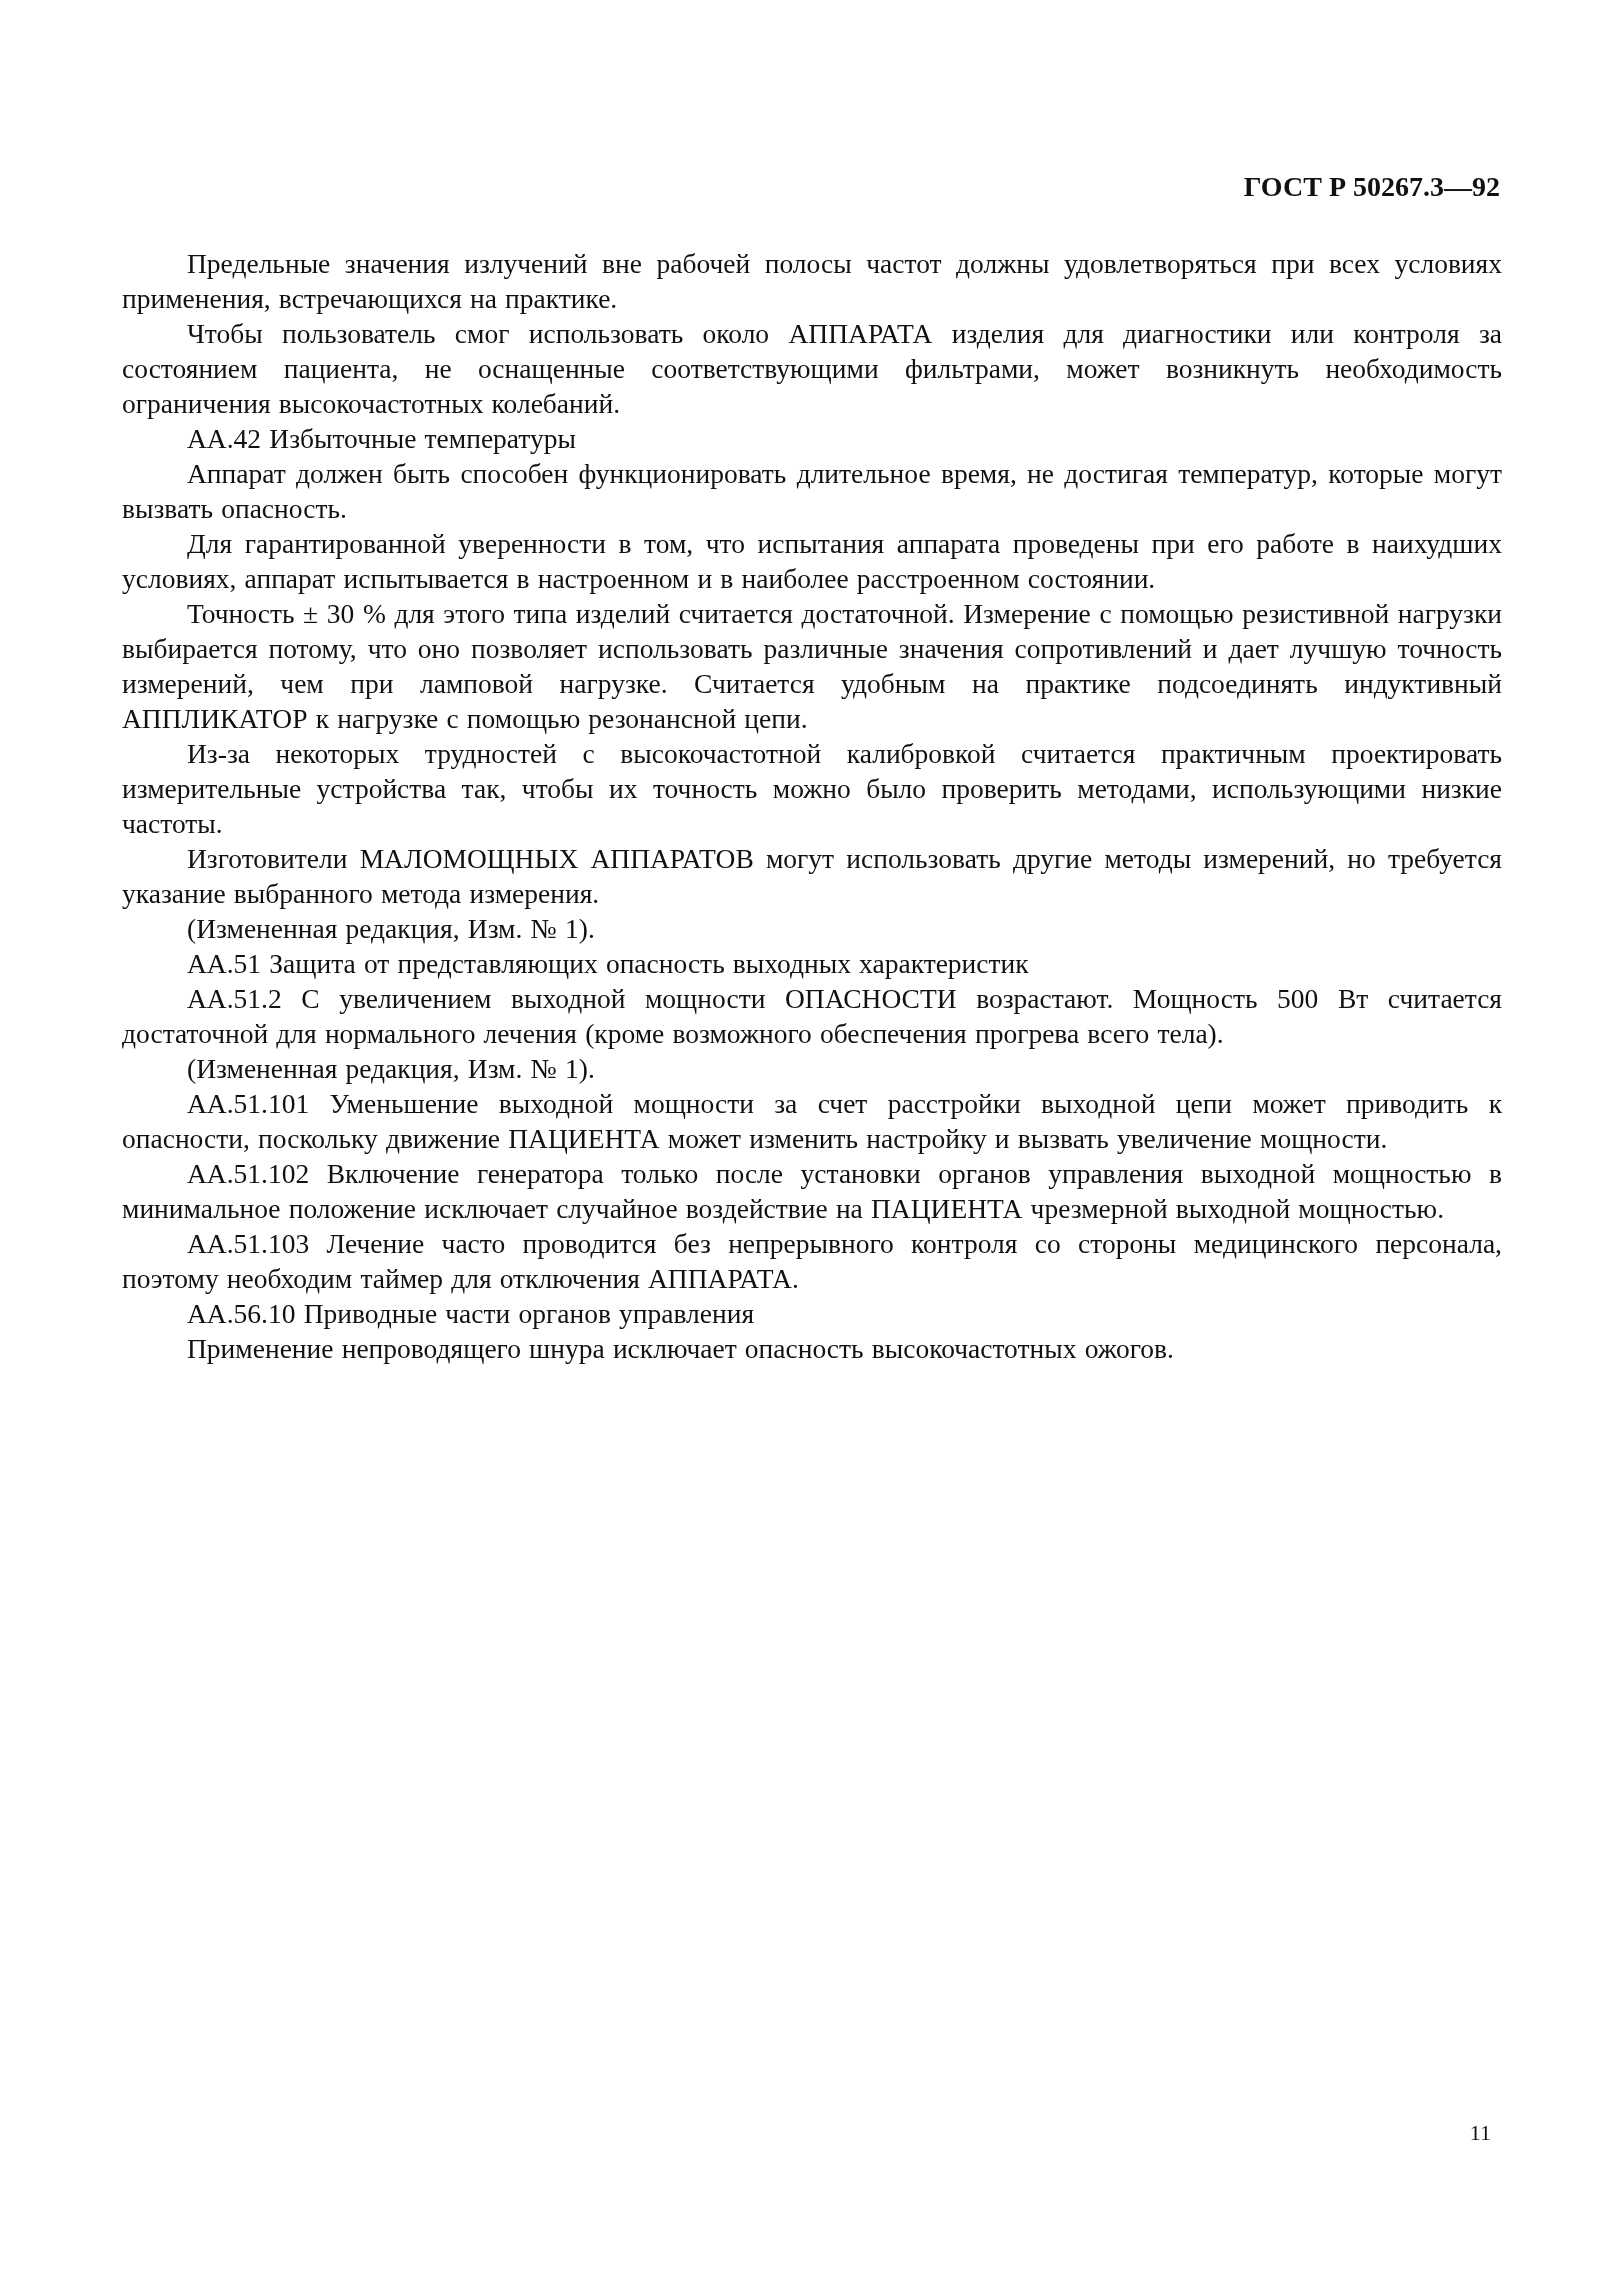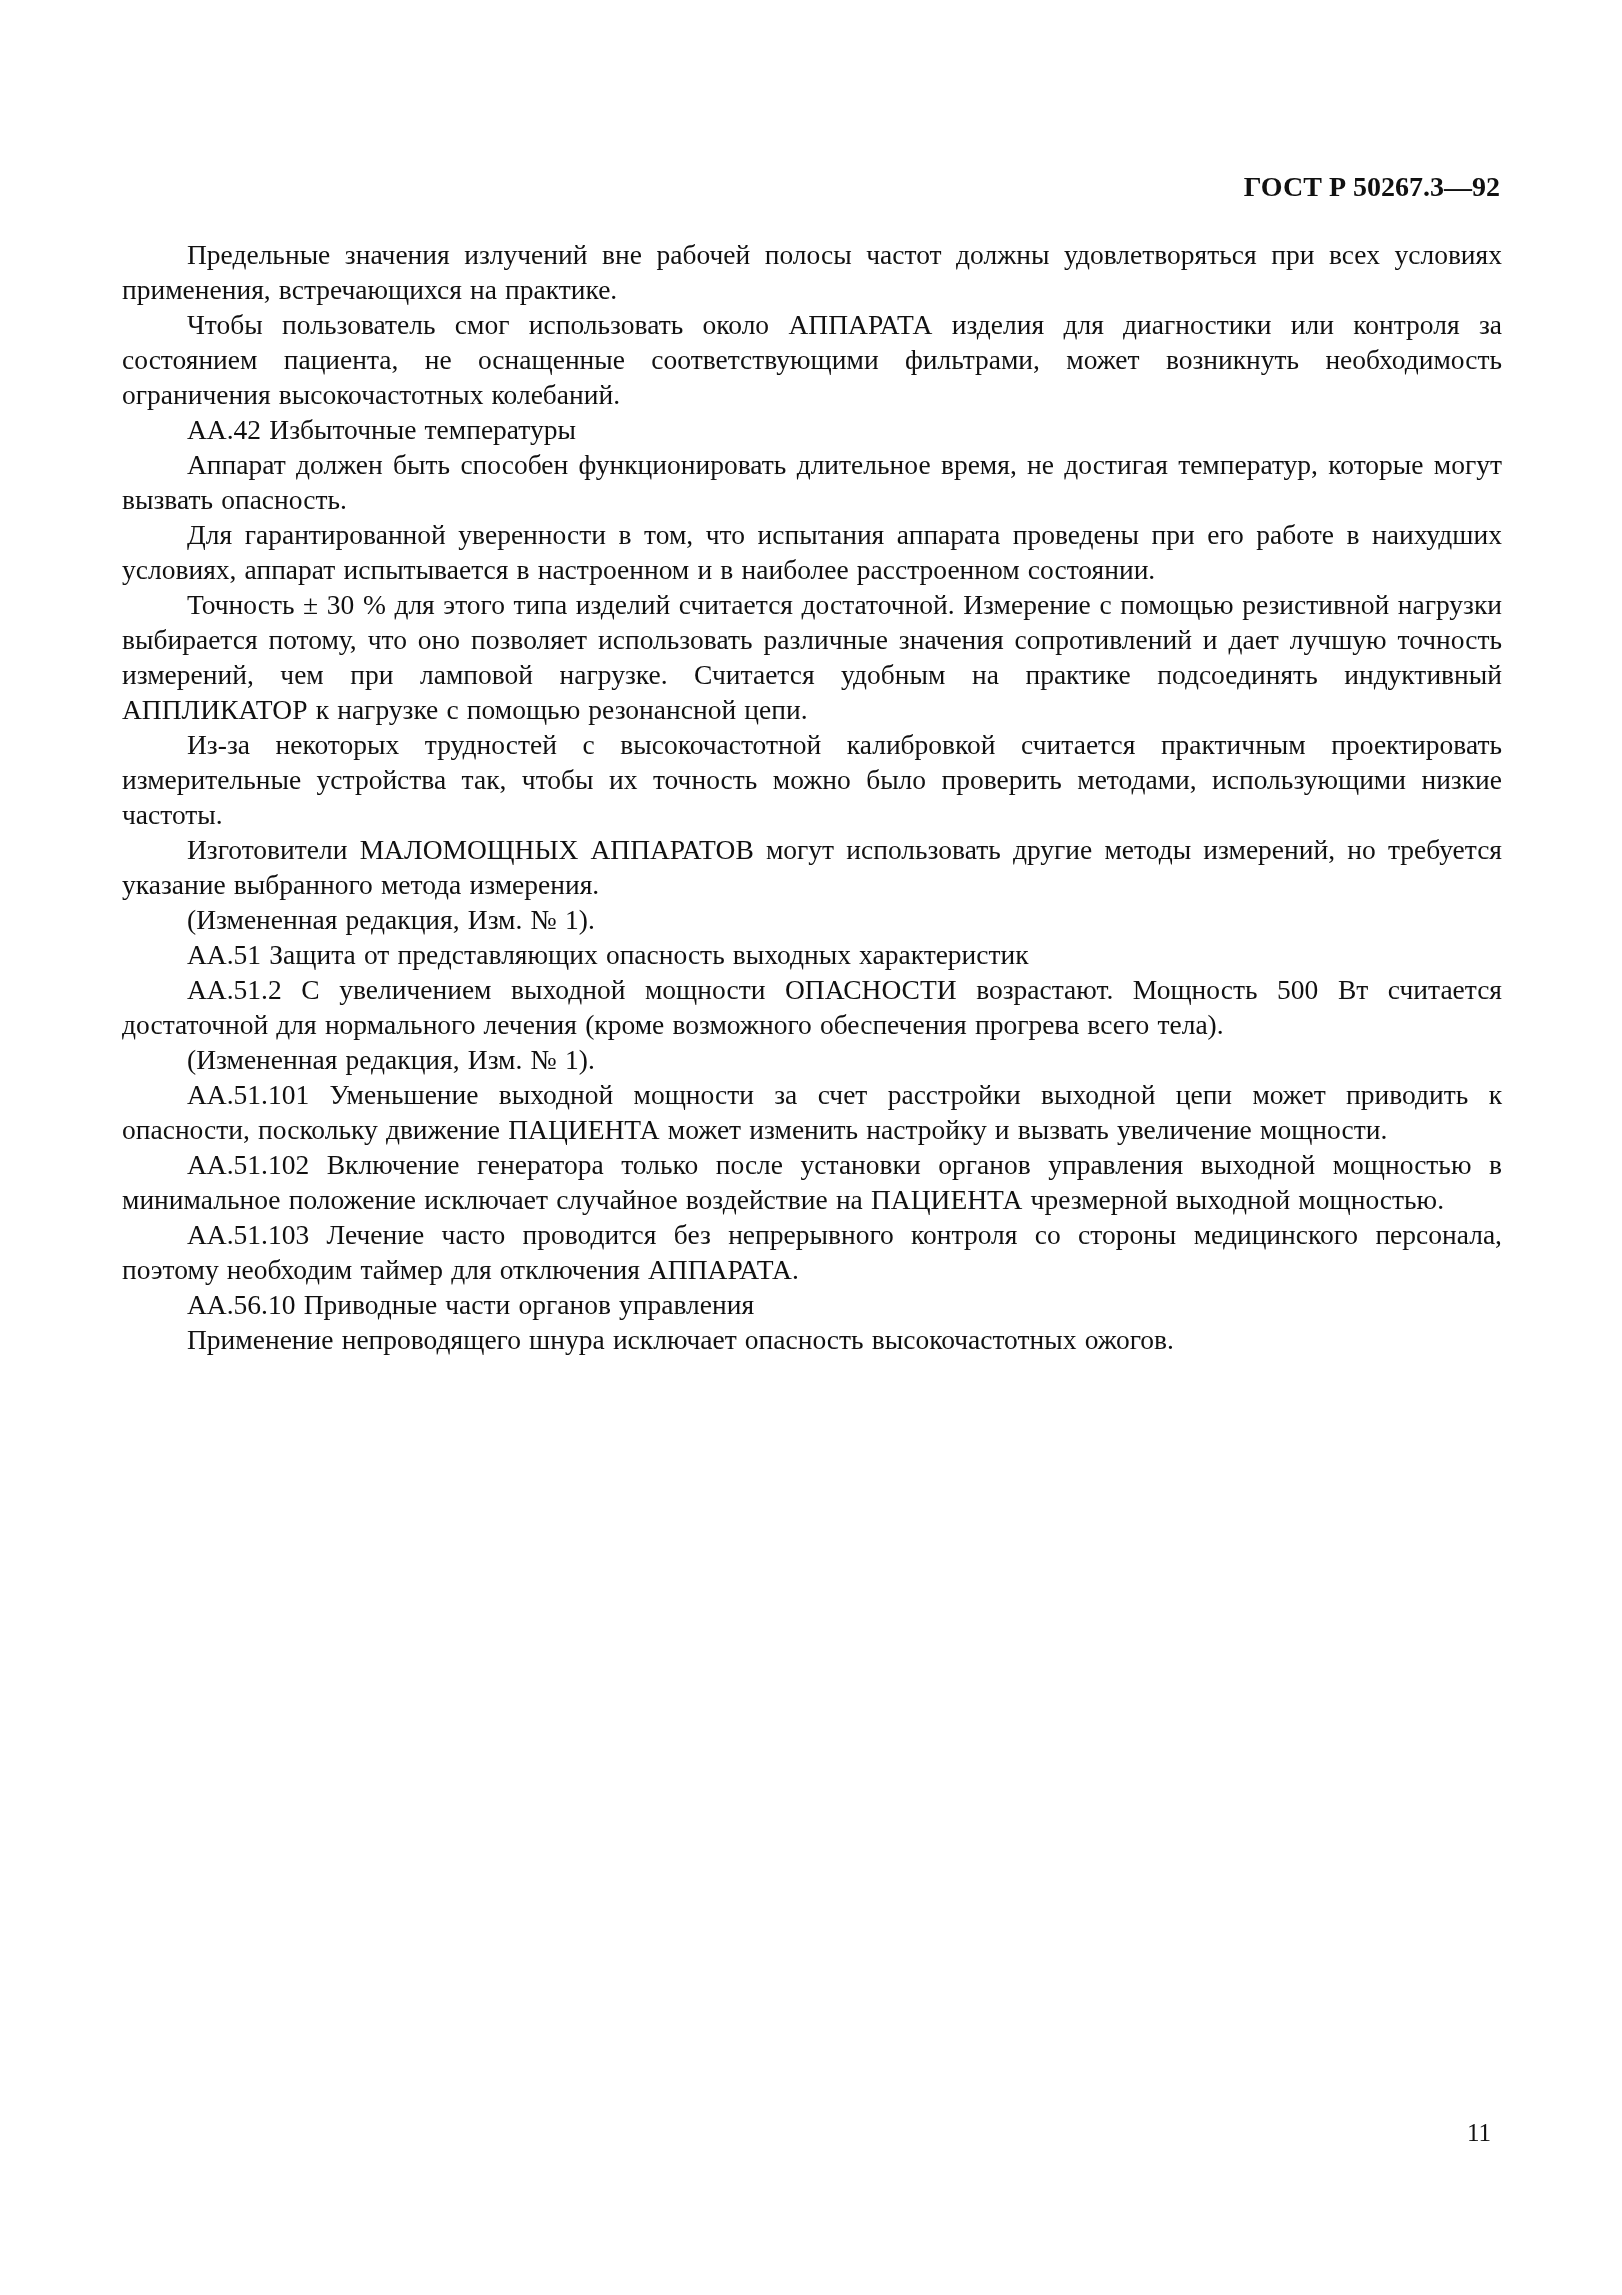--- a/index.html
+++ b/index.html
@@ -18,41 +18,41 @@
     top: 169px;
     left: 122px;
     right: 122px;
     text-align: right;
     font-weight: bold;
     font-size: 28px;
     line-height: 35px;
   }
   .content {
     position: absolute;
-    top: 237px;
+    top: 246px;
     left: 122px;
     right: 120px;
   }
   .content p {
     font-size: 27.5px;
     line-height: 35px;
     text-align: justify;
     text-indent: 65px;
     word-spacing: 1.3px;
   }
   .content p.bold {
     font-weight: normal;
   }
   .page-footer {
     position: absolute;
     top: 2115px;
     left: 122px;
     right: 131px;
     text-align: right;
-    font-size: 25px;
+    font-size: 22px;
     line-height: 35px;
   }
 </style>
 </head>
 <body>
 
 <div class="page">
 
   <div class="doc-header">ГОСТ Р 50267.3—92</div>
 

